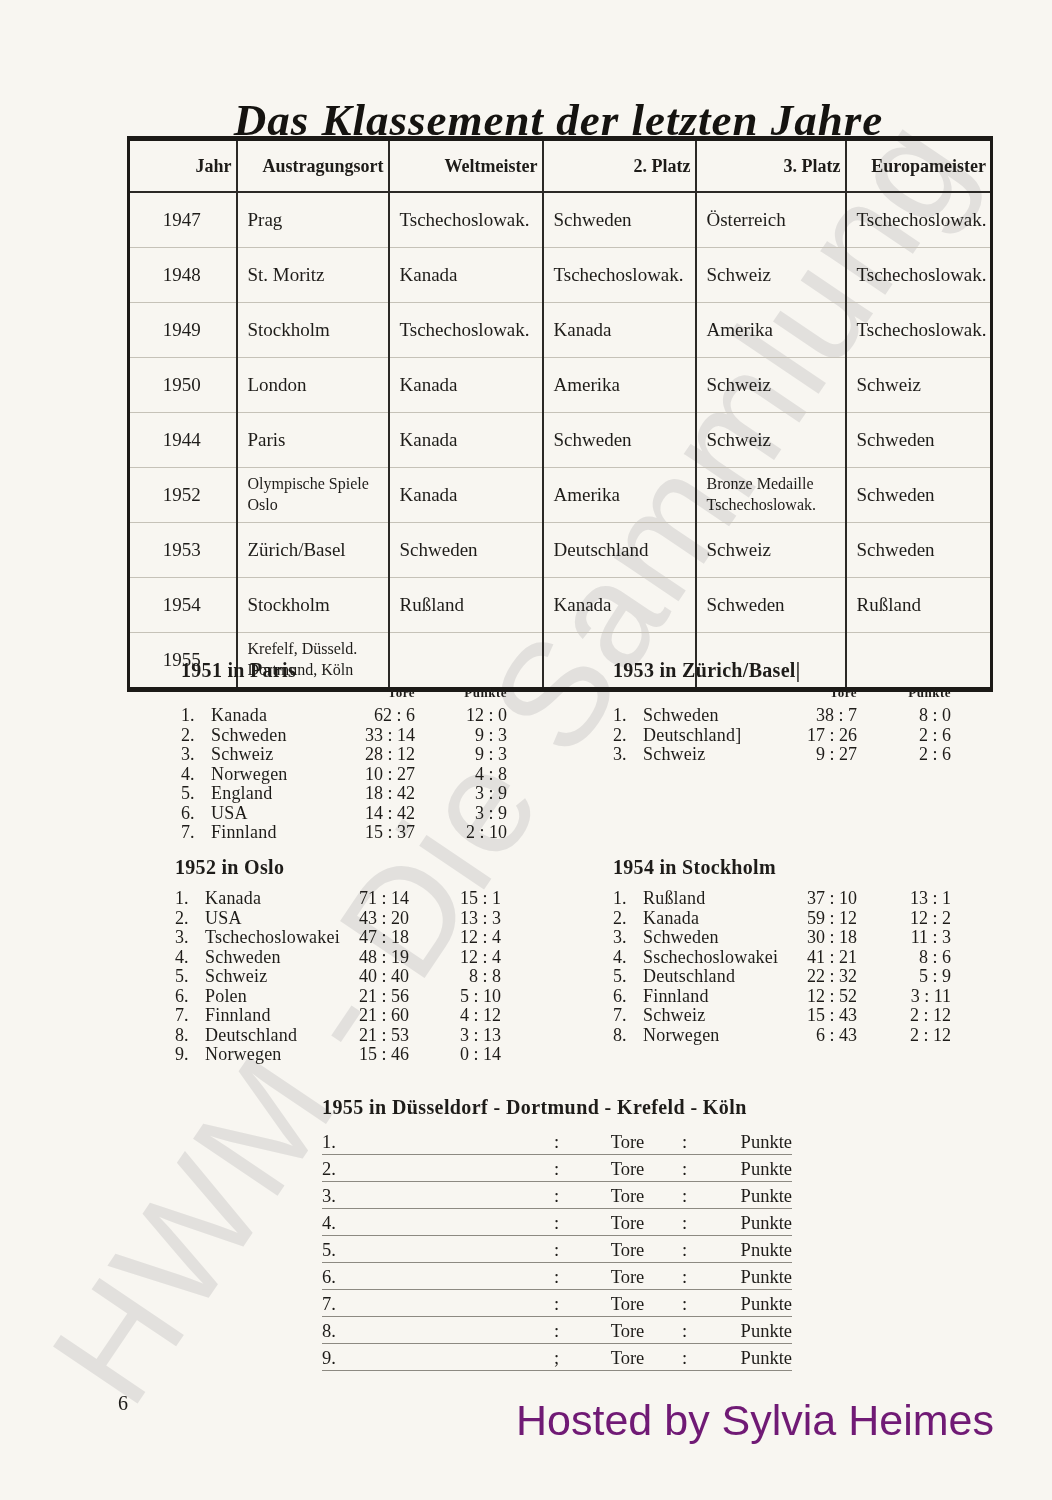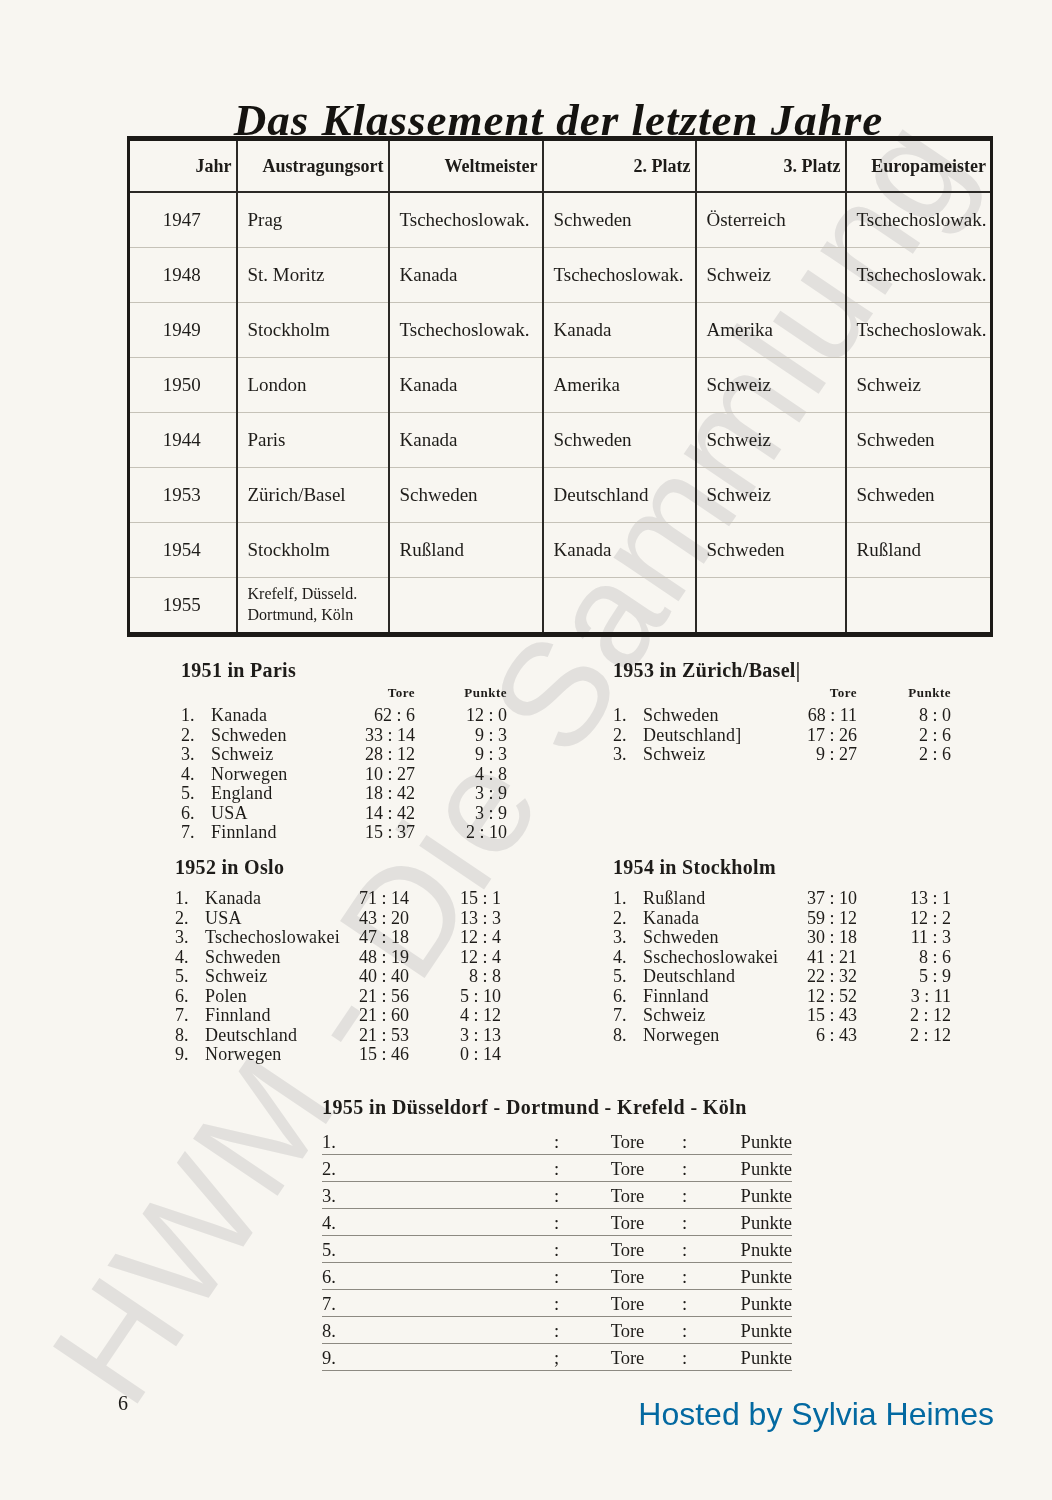--- a/index.html
+++ b/index.html
@@ -10,21 +10,21 @@
   }
   
   .diag-watermark{
     position:absolute;left:510px;top:760px;
     transform:translate(-50%,-50%) rotate(-56deg);
     font-family:"Liberation Sans",sans-serif;font-size:148px;letter-spacing:2px;
     color:#e2e0dd;white-space:nowrap;user-select:none;
   }
   .hosted-watermark{
     position:absolute;right:58px;top:1396px;
-    font-family:"Liberation Sans",sans-serif;font-size:32px;color:#0369a1;
+    font-family:"Liberation Sans",sans-serif;font-size:43px;color:#701a75;
     white-space:nowrap;user-select:none;
   }
   .page-title{
     position:absolute;top:64px;left:127px;width:863px;text-align:center;
     font-size:45px;font-weight:bold;letter-spacing:1px;color:#151310;white-space:nowrap;font-style:italic;
   }
   
   .champ-table{
     position:absolute;left:127px;top:136px;width:863px;
     border-collapse:collapse;table-layout:fixed;
@@ -194,20 +194,42 @@
           </td>
           <td>
             <div>Schweiz</div>
           </td>
           <td>
             <div>Schweden</div>
           </td>
         </tr>
         <tr>
           <td class="c-year">
+            <div>1952</div>
+          </td>
+          <td class="two-line">
+            <div>Olympische Spiele</div>
+            <div>Oslo</div>
+          </td>
+          <td>
+            <div>Kanada</div>
+          </td>
+          <td>
+            <div>Amerika</div>
+          </td>
+          <td class="two-line">
+            <div>Bronze Medaille</div>
+            <div>Tschechoslowak.</div>
+          </td>
+          <td>
+            <div>Schweden</div>
+          </td>
+        </tr>
+        <tr>
+          <td class="c-year">
             <div>1953</div>
           </td>
           <td>
             <div>Zürich/Basel</div>
           </td>
           <td>
             <div>Schweden</div>
           </td>
           <td>
             <div>Deutschland</div>
@@ -310,21 +332,21 @@
   <div id="sec-1" class="sec sec-right">
     <div class="sec-title">1953 in Zürich/Basel|</div>
     <div class="s-row s-colhead">
       <span class="s-tore">Tore</span>
       <span class="s-punkte">Punkte</span>
     </div>
     <div>
         <div class="s-row">
           <span class="s-rank">1.</span>
           <span class="s-team">Schweden</span>
-          <span class="s-tore">68 : 11</span>
+          <span class="s-tore">38 : 7</span>
           <span class="s-punkte">8 : 0</span>
         </div>
         <div class="s-row">
           <span class="s-rank">2.</span>
           <span class="s-team">Deutschland]</span>
           <span class="s-tore">17 : 26</span>
           <span class="s-punkte">2 : 6</span>
         </div>
         <div class="s-row">
           <span class="s-rank">3.</span>

